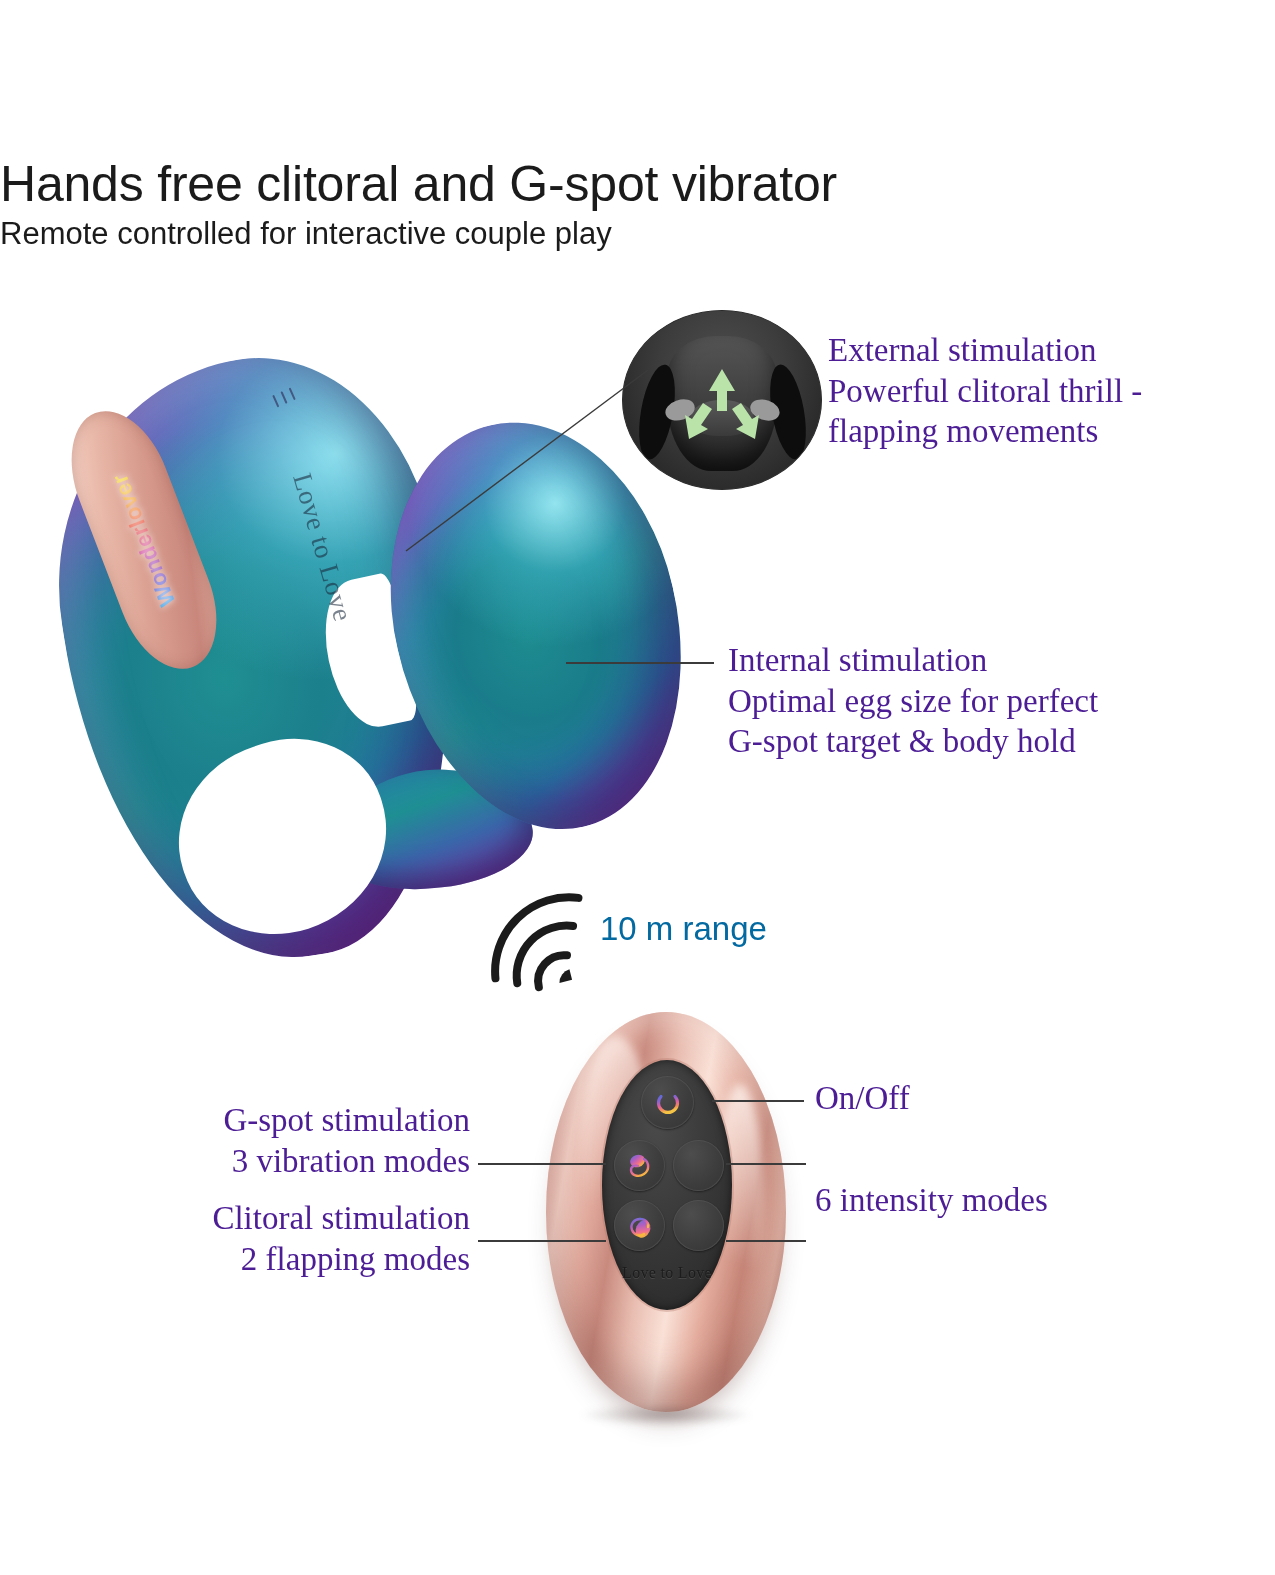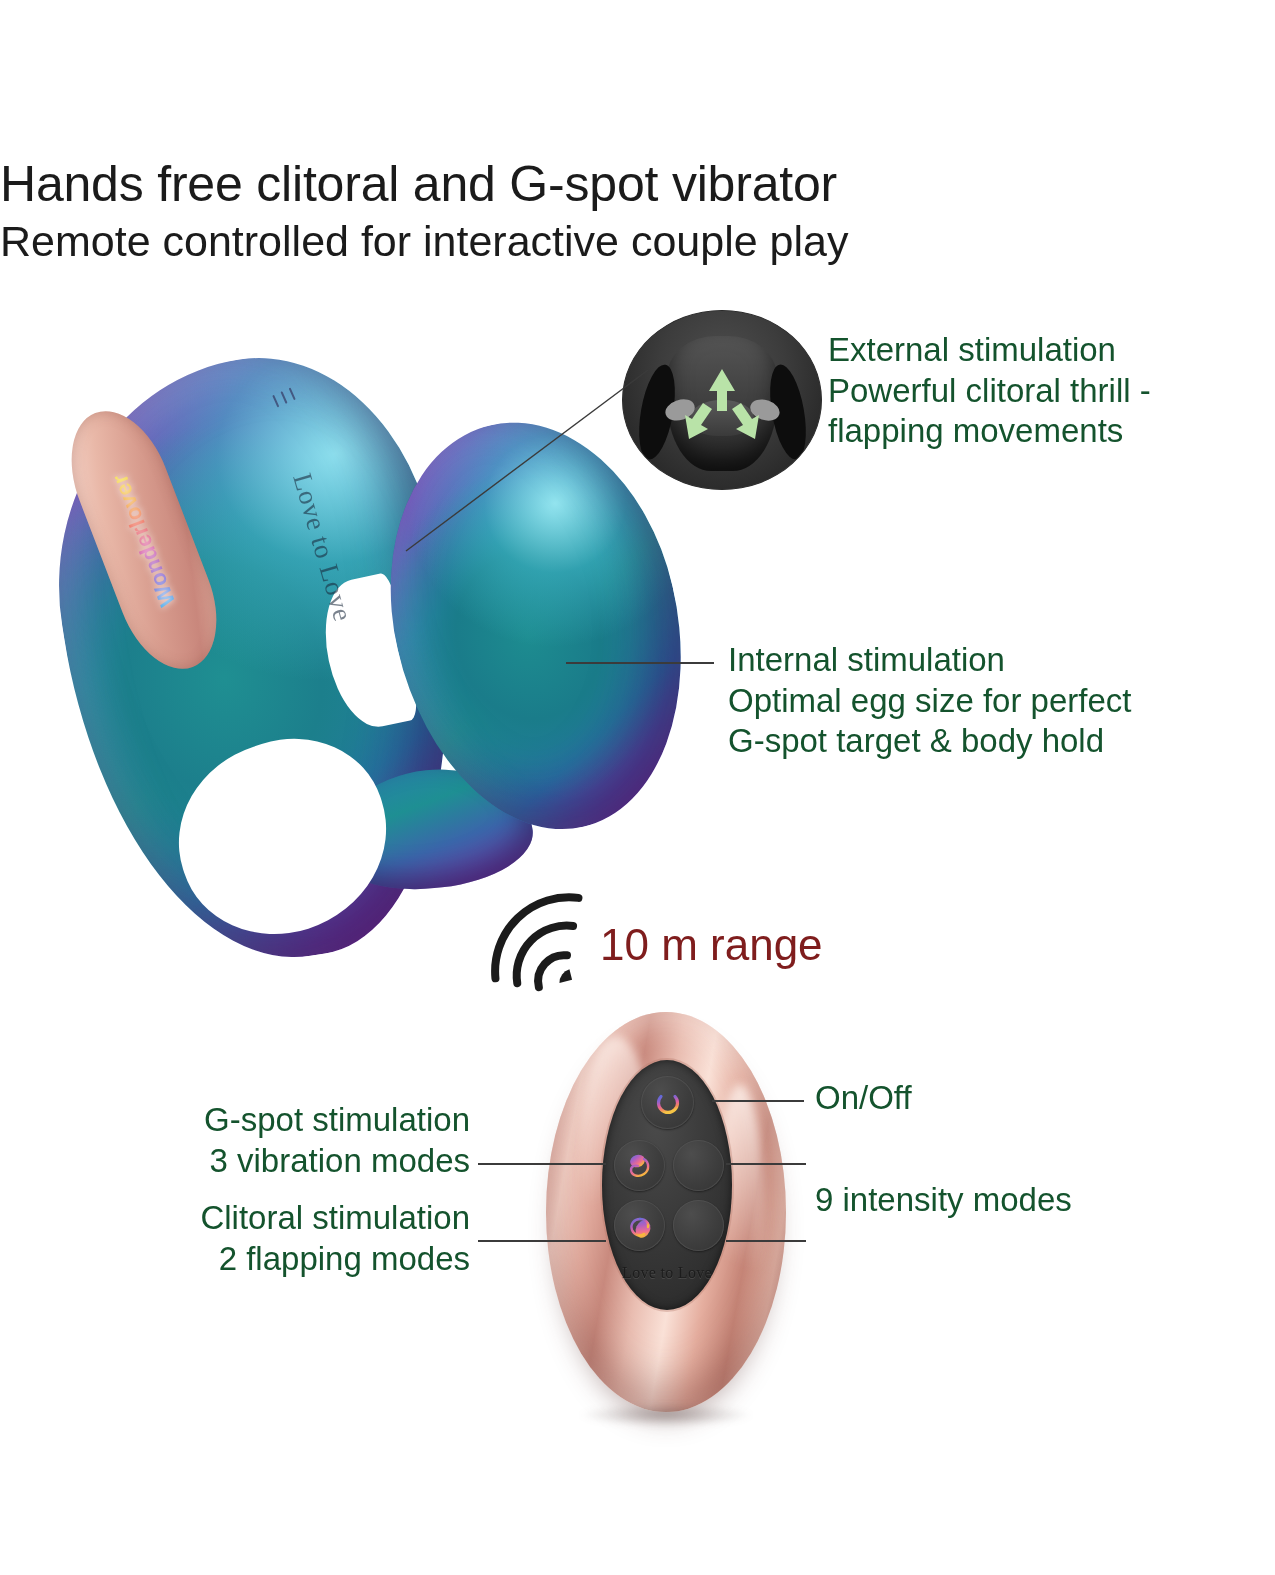--- a/index.html
+++ b/index.html
@@ -29,35 +29,36 @@
   }
   .title {
     font-size: 50px;
     font-weight: 400;
     letter-spacing: -0.2px;
     line-height: 1.06;
     color: #1b1b1b;
     white-space: nowrap;
   }
   .subtitle {
-    font-size: 43px;
+    font-size: 31px;
     font-weight: 400;
     line-height: 1.12;
     color: #1b1b1b;
     margin-top: 6px;
     white-space: nowrap;
   }
 
   
   .callout {
     position: absolute;
     font-size: 33px;
     line-height: 1.23;
-    color: #14532d;
+    color: #4c1d95;
     white-space: nowrap;
+    font-family: Liberation Serif, serif;
   }
   .callout .line { display: block; }
   .callout.right-align { text-align: right; }
 
   
   .leader {
     position: absolute;
     background: #3b3b3b;
     height: 1.6px;
   }
@@ -252,23 +253,23 @@
   .range-block {
     position: absolute;
     left: 478px;
     top: 890px;
     width: 340px;
     height: 104px;
   }
   .range-label {
     position: absolute;
     left: 122px;
-    top: 30px;
-    font-size: 44px;
-    color: #7f1d1d;
+    top: 20px;
+    font-size: 33px;
+    color: #0369a1;
     white-space: nowrap;
   }
 
   
   .remote-wrap {
     position: absolute;
     left: 540px;
     top: 1012px;
     width: 254px;
     height: 410px;
@@ -518,21 +519,21 @@
   </div>
 
   <div class="leader" style="left:712px; top:1100px; width:92px;"></div>
   <div class="callout" style="left:815px; top:1078px;">
     <span class="line">On/Off</span>
   </div>
 
   <div class="leader" style="left:726px; top:1163px; width:80px;"></div>
   <div class="leader" style="left:726px; top:1240px; width:80px;"></div>
   <div class="callout" style="left:815px; top:1180px;">
-    <span class="line">9 intensity modes</span>
+    <span class="line">6 intensity modes</span>
   </div>
 
   <div class="leader" style="left:478px; top:1163px; width:128px;"></div>
   <div class="callout right-align" style="left:110px; top:1100px; width:360px;">
     <span class="line">G-spot stimulation</span>
     <span class="line">3 vibration modes</span>
   </div>
 
   <div class="leader" style="left:478px; top:1240px; width:128px;"></div>
   <div class="callout right-align" style="left:110px; top:1198px; width:360px;">

